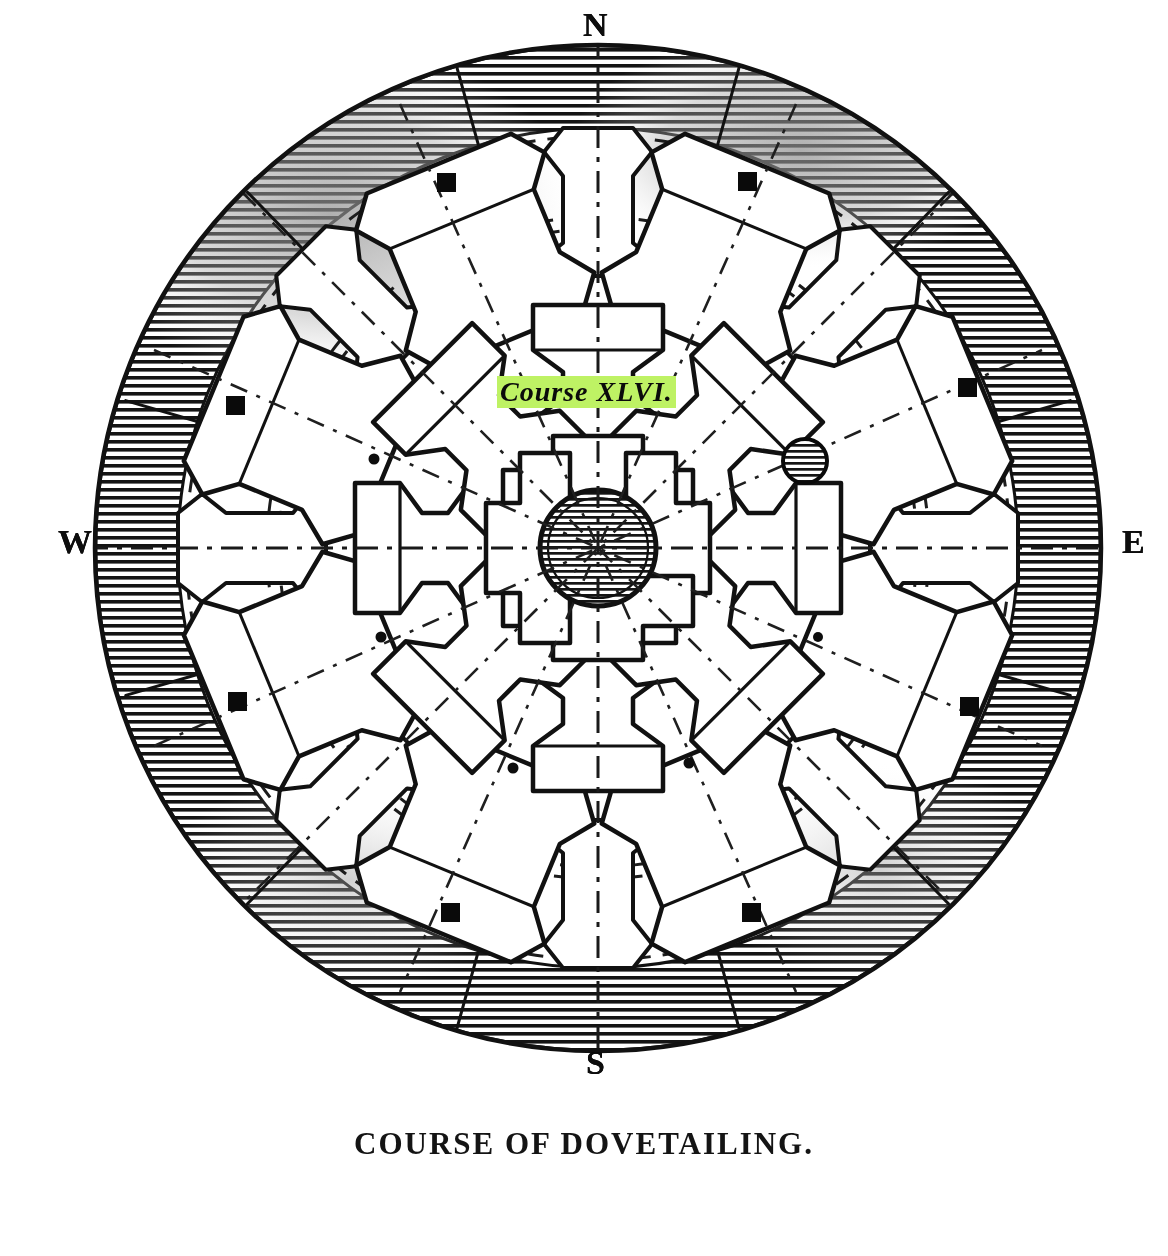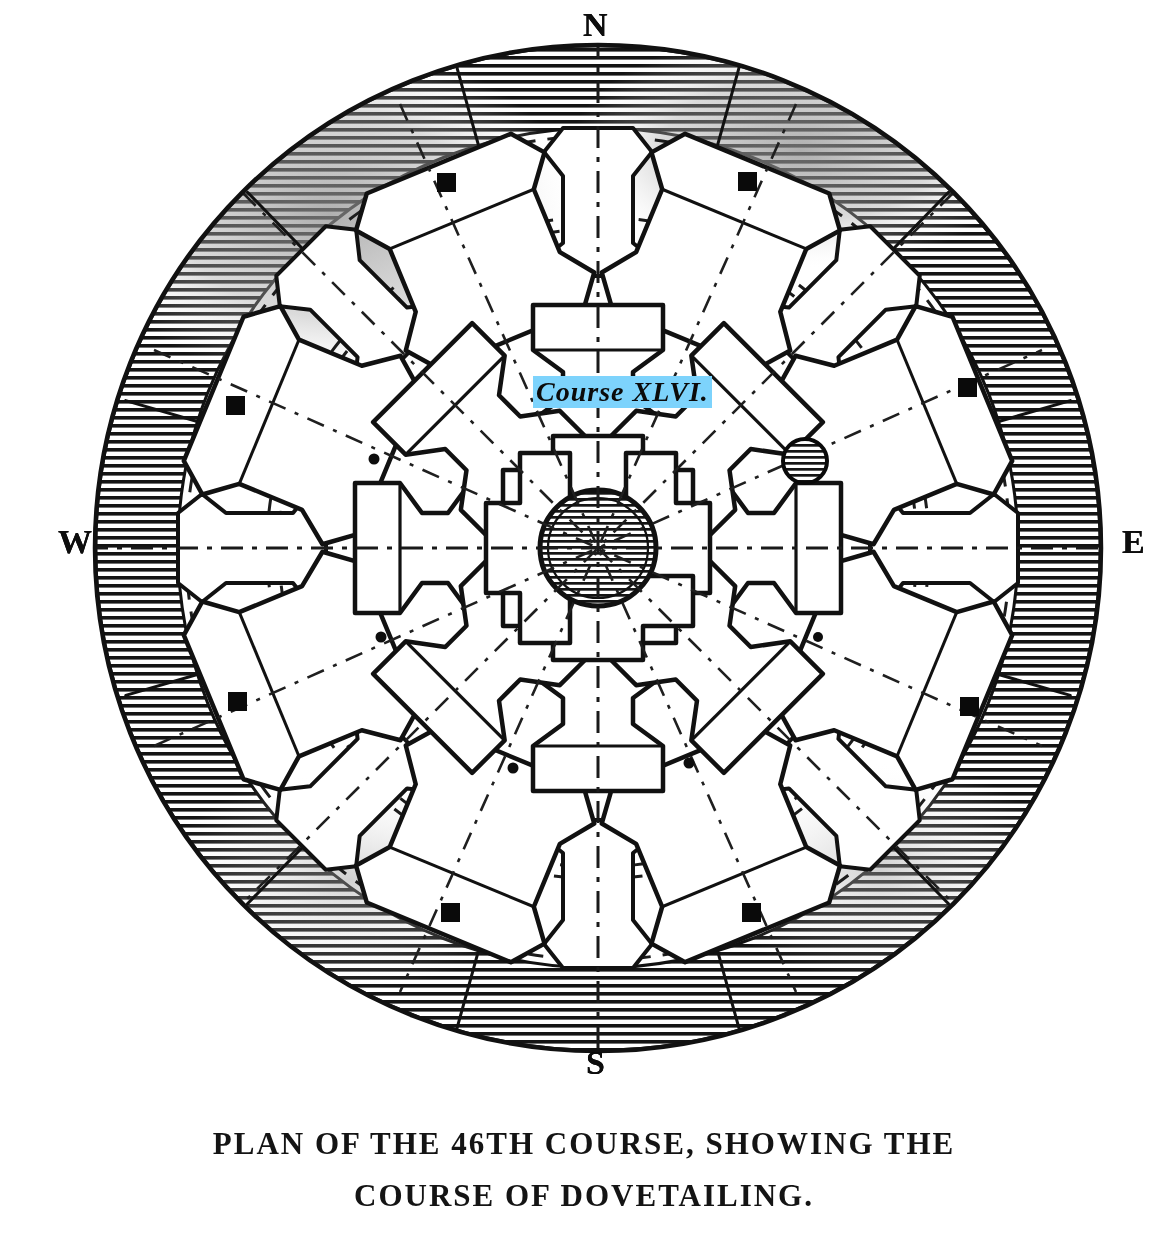--- a/index.html
+++ b/index.html
@@ -49,25 +49,24 @@
 
   .course-label{
     position:absolute;
     left:497px;top:376px;
     font-family:"Liberation Serif", serif;
     font-style:italic;
     font-weight:700;
     font-size:28px;
     letter-spacing:1px;
     color:#0b0b0b;
-    background:#7dd3fc;
+    background:#bef264;
     padding:0 3px;
     user-select:none;
     white-space:nowrap;
-    margin-left:36px;
   }
 </style>
 </head>
 <body>
 
 <div id="plate">
 
   <svg id="figure" width="1168" height="1256" viewBox="0 0 1168 1256">
     <defs>
 
@@ -316,17 +315,16 @@
   </svg>
 
   <div class="compass n">N</div>
   <div class="compass s">S</div>
   <div class="compass w">W</div>
   <div class="compass e">E</div>
 
   <div class="course-label">Course XLVI.</div>
 
   <div class="caption-block">
-    <div class="caption-line">PLAN OF THE 46TH COURSE, SHOWING THE</div>
     <div class="caption-line">COURSE OF DOVETAILING.</div>
   </div>
 
 </div>
 
 </body></html>

